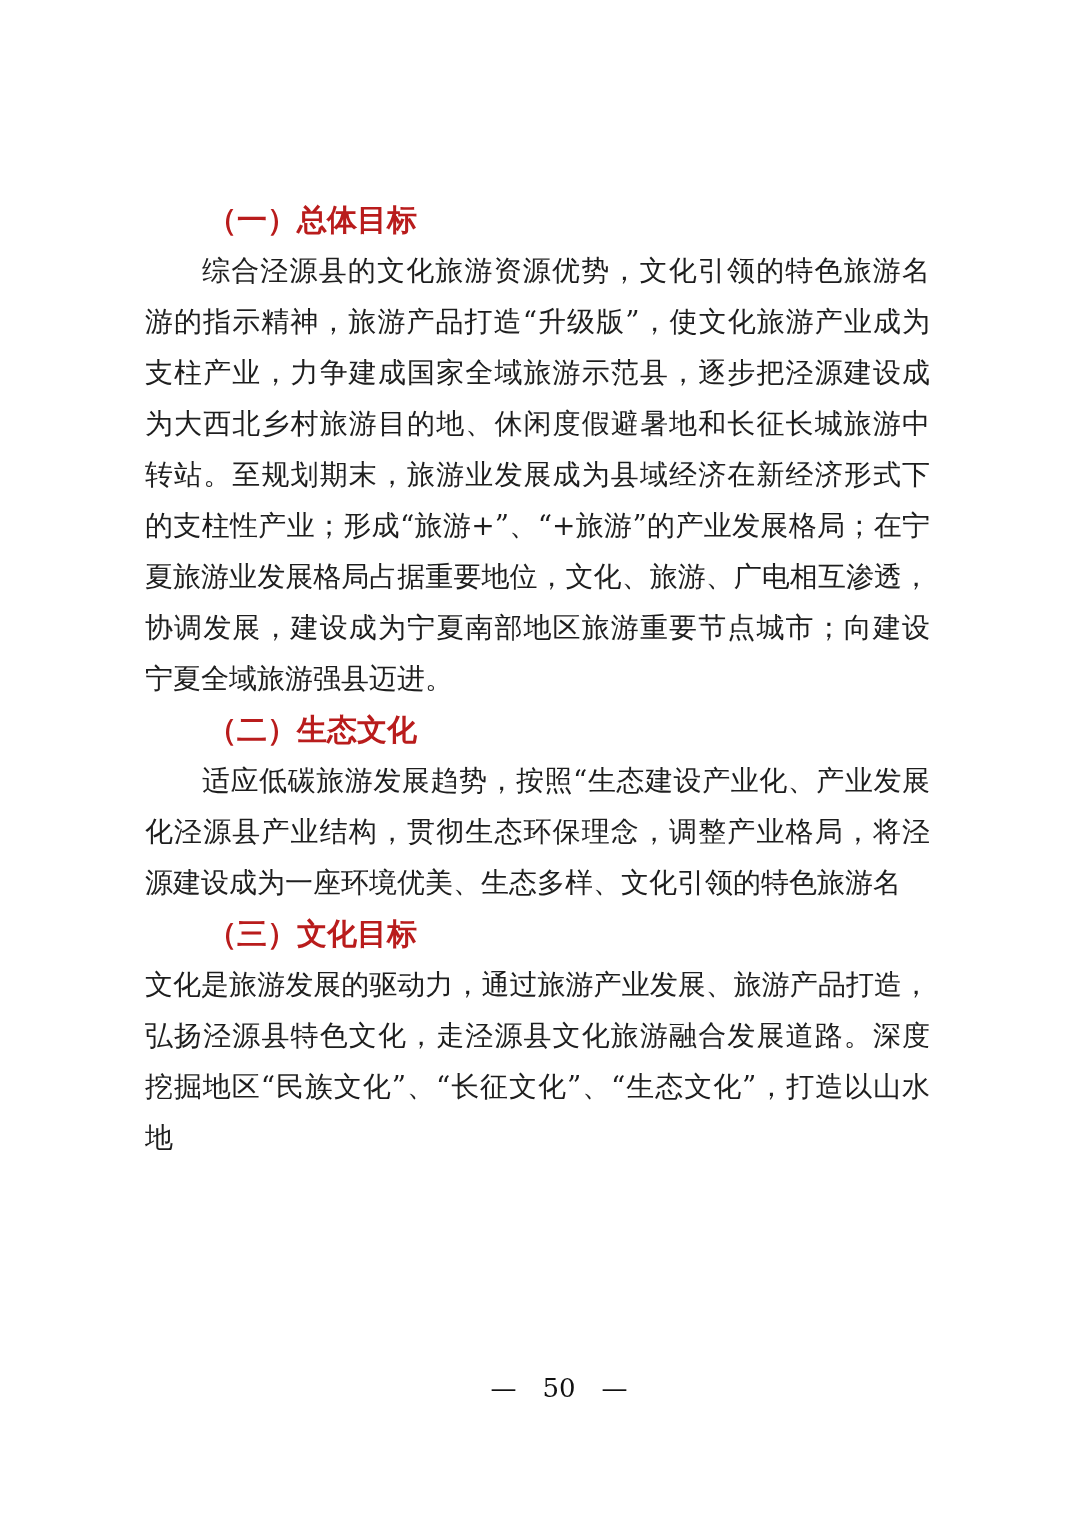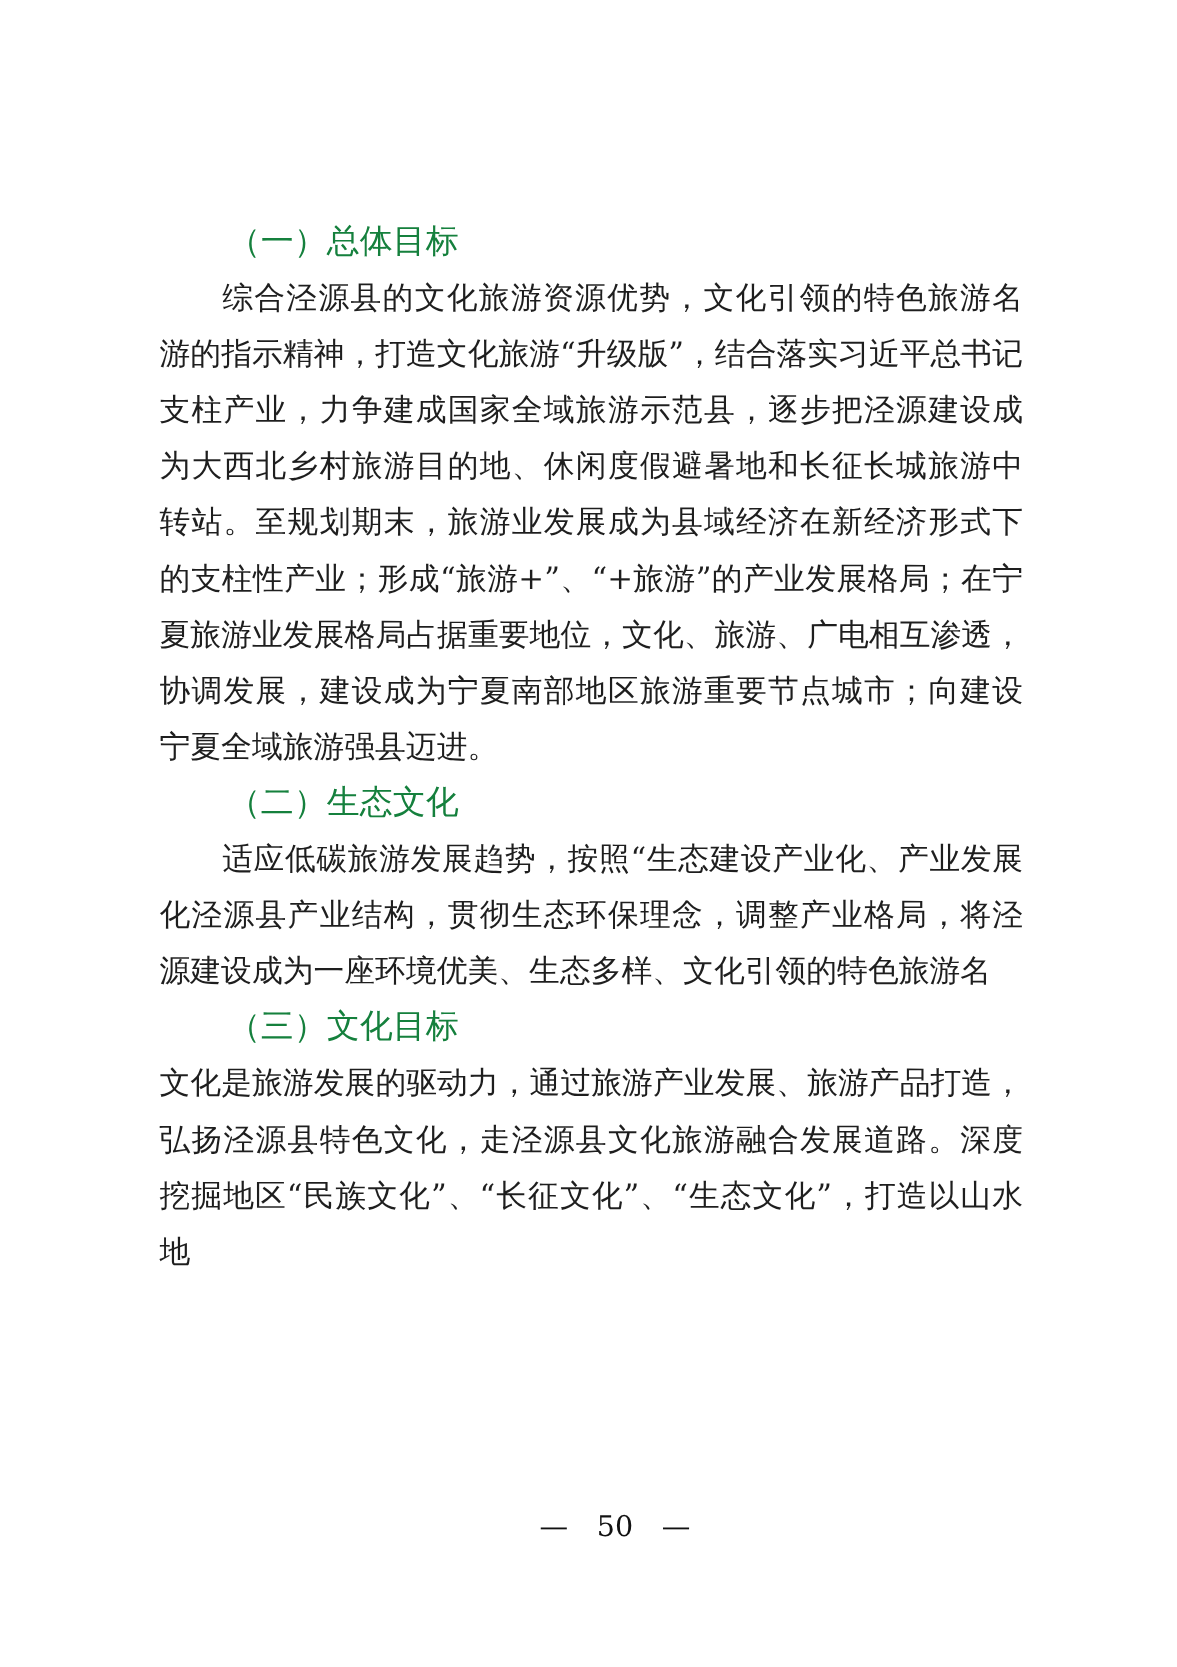--- a/index.html
+++ b/index.html
@@ -32,22 +32,22 @@
     text-indent: 54px;
     white-space: nowrap;
   }
   .section {
     margin: 0;
   }
   .sub-heading {
     margin: 0;
     font-family: "DejaVu Serif", "Liberation Serif", serif;
     font-size: 30px;
-    font-weight: normal;
-    color: #15803d;
+    font-weight: bold;
+    color: #b91c1c;
     line-height: 51px;
     text-indent: 62px;
     white-space: nowrap;
   }
   .paragraph {
     margin: 0;
     font-size: 28px;
     line-height: 51px;
   }
   .paragraph .line {
@@ -87,21 +87,21 @@
 <body>
 
 <div class="page">
   <div class="content">
 
 
     <div class="section">
       <h2 class="sub-heading">（一）总体目标</h2>
       <div class="paragraph indent-first short-last">
           <div class="line">综合泾源县的文化旅游资源优势，文化引领的特色旅游名</div>
-          <div class="line">游的指示精神，打造文化旅游“升级版”，结合落实习近平总书记</div>
+          <div class="line">游的指示精神，旅游产品打造“升级版”，使文化旅游产业成为</div>
           <div class="line">支柱产业，力争建成国家全域旅游示范县，逐步把泾源建设成</div>
           <div class="line">为大西北乡村旅游目的地、休闲度假避暑地和长征长城旅游中</div>
           <div class="line">转站。至规划期末，旅游业发展成为县域经济在新经济形式下</div>
           <div class="line">的支柱性产业；形成“旅游+”、“+旅游”的产业发展格局；在宁</div>
           <div class="line">夏旅游业发展格局占据重要地位，文化、旅游、广电相互渗透，</div>
           <div class="line">协调发展，建设成为宁夏南部地区旅游重要节点城市；向建设</div>
           <div class="line">宁夏全域旅游强县迈进。</div>
         </div>
     </div>
 

